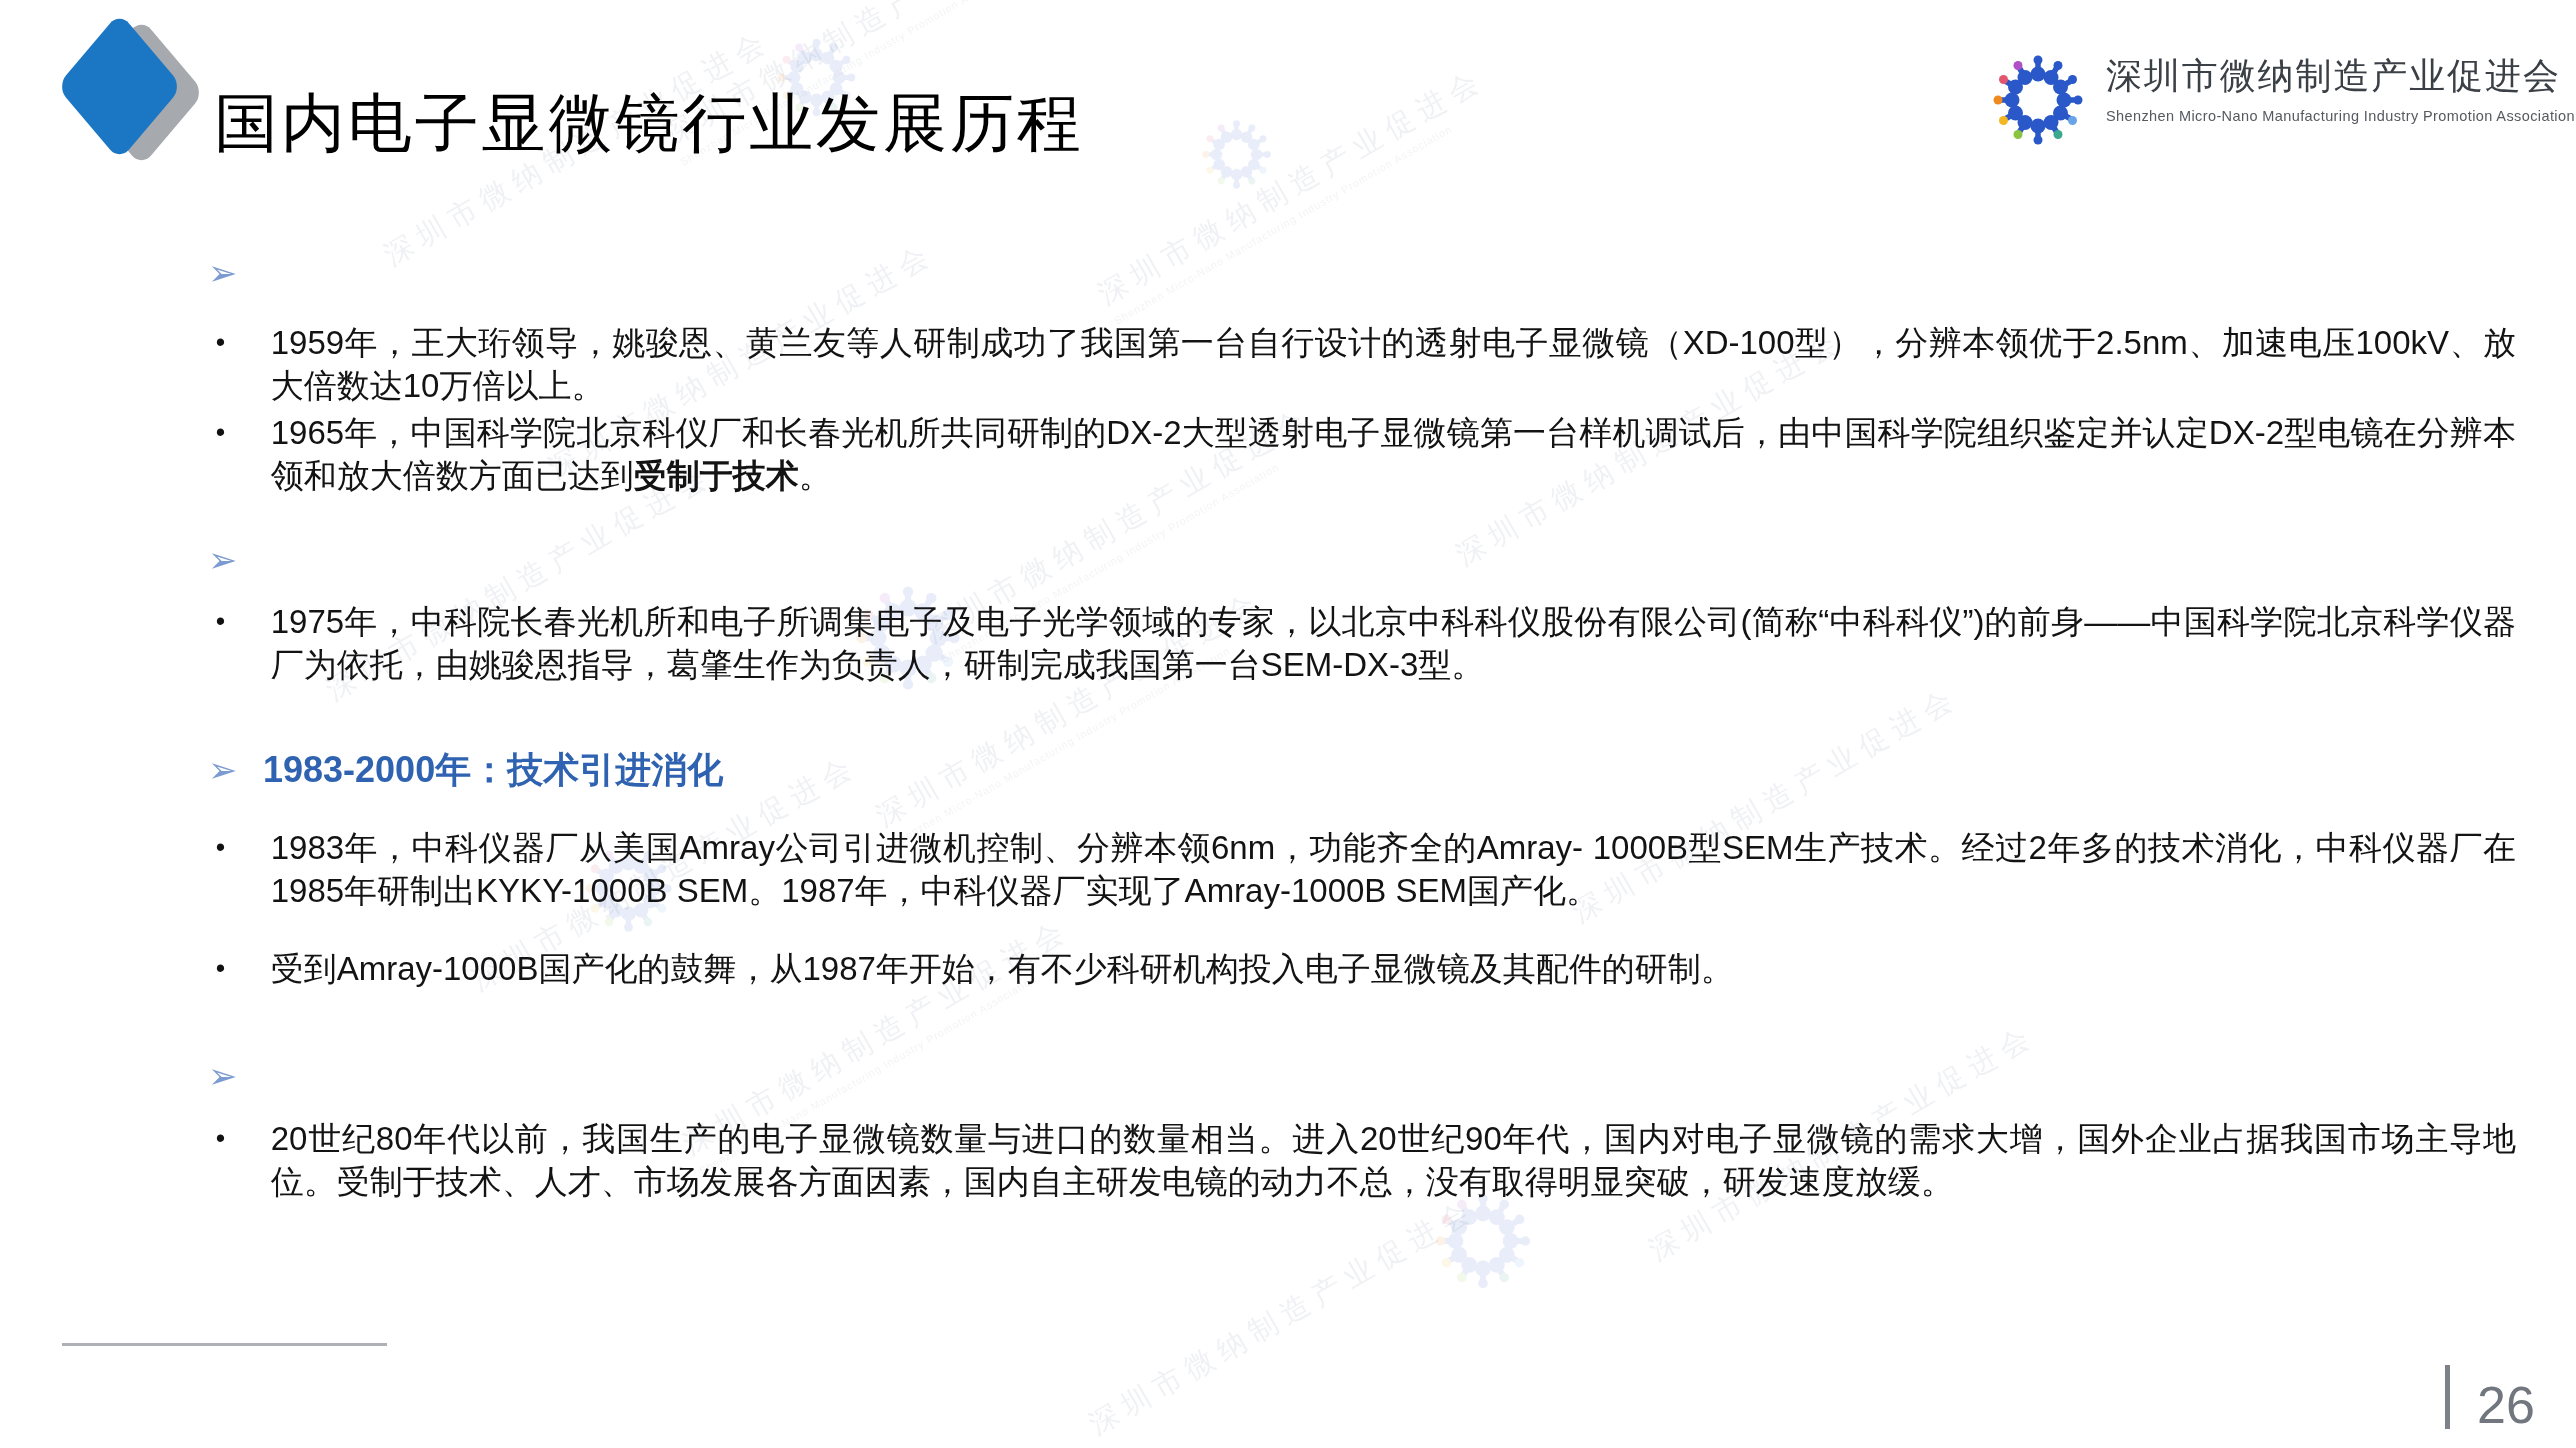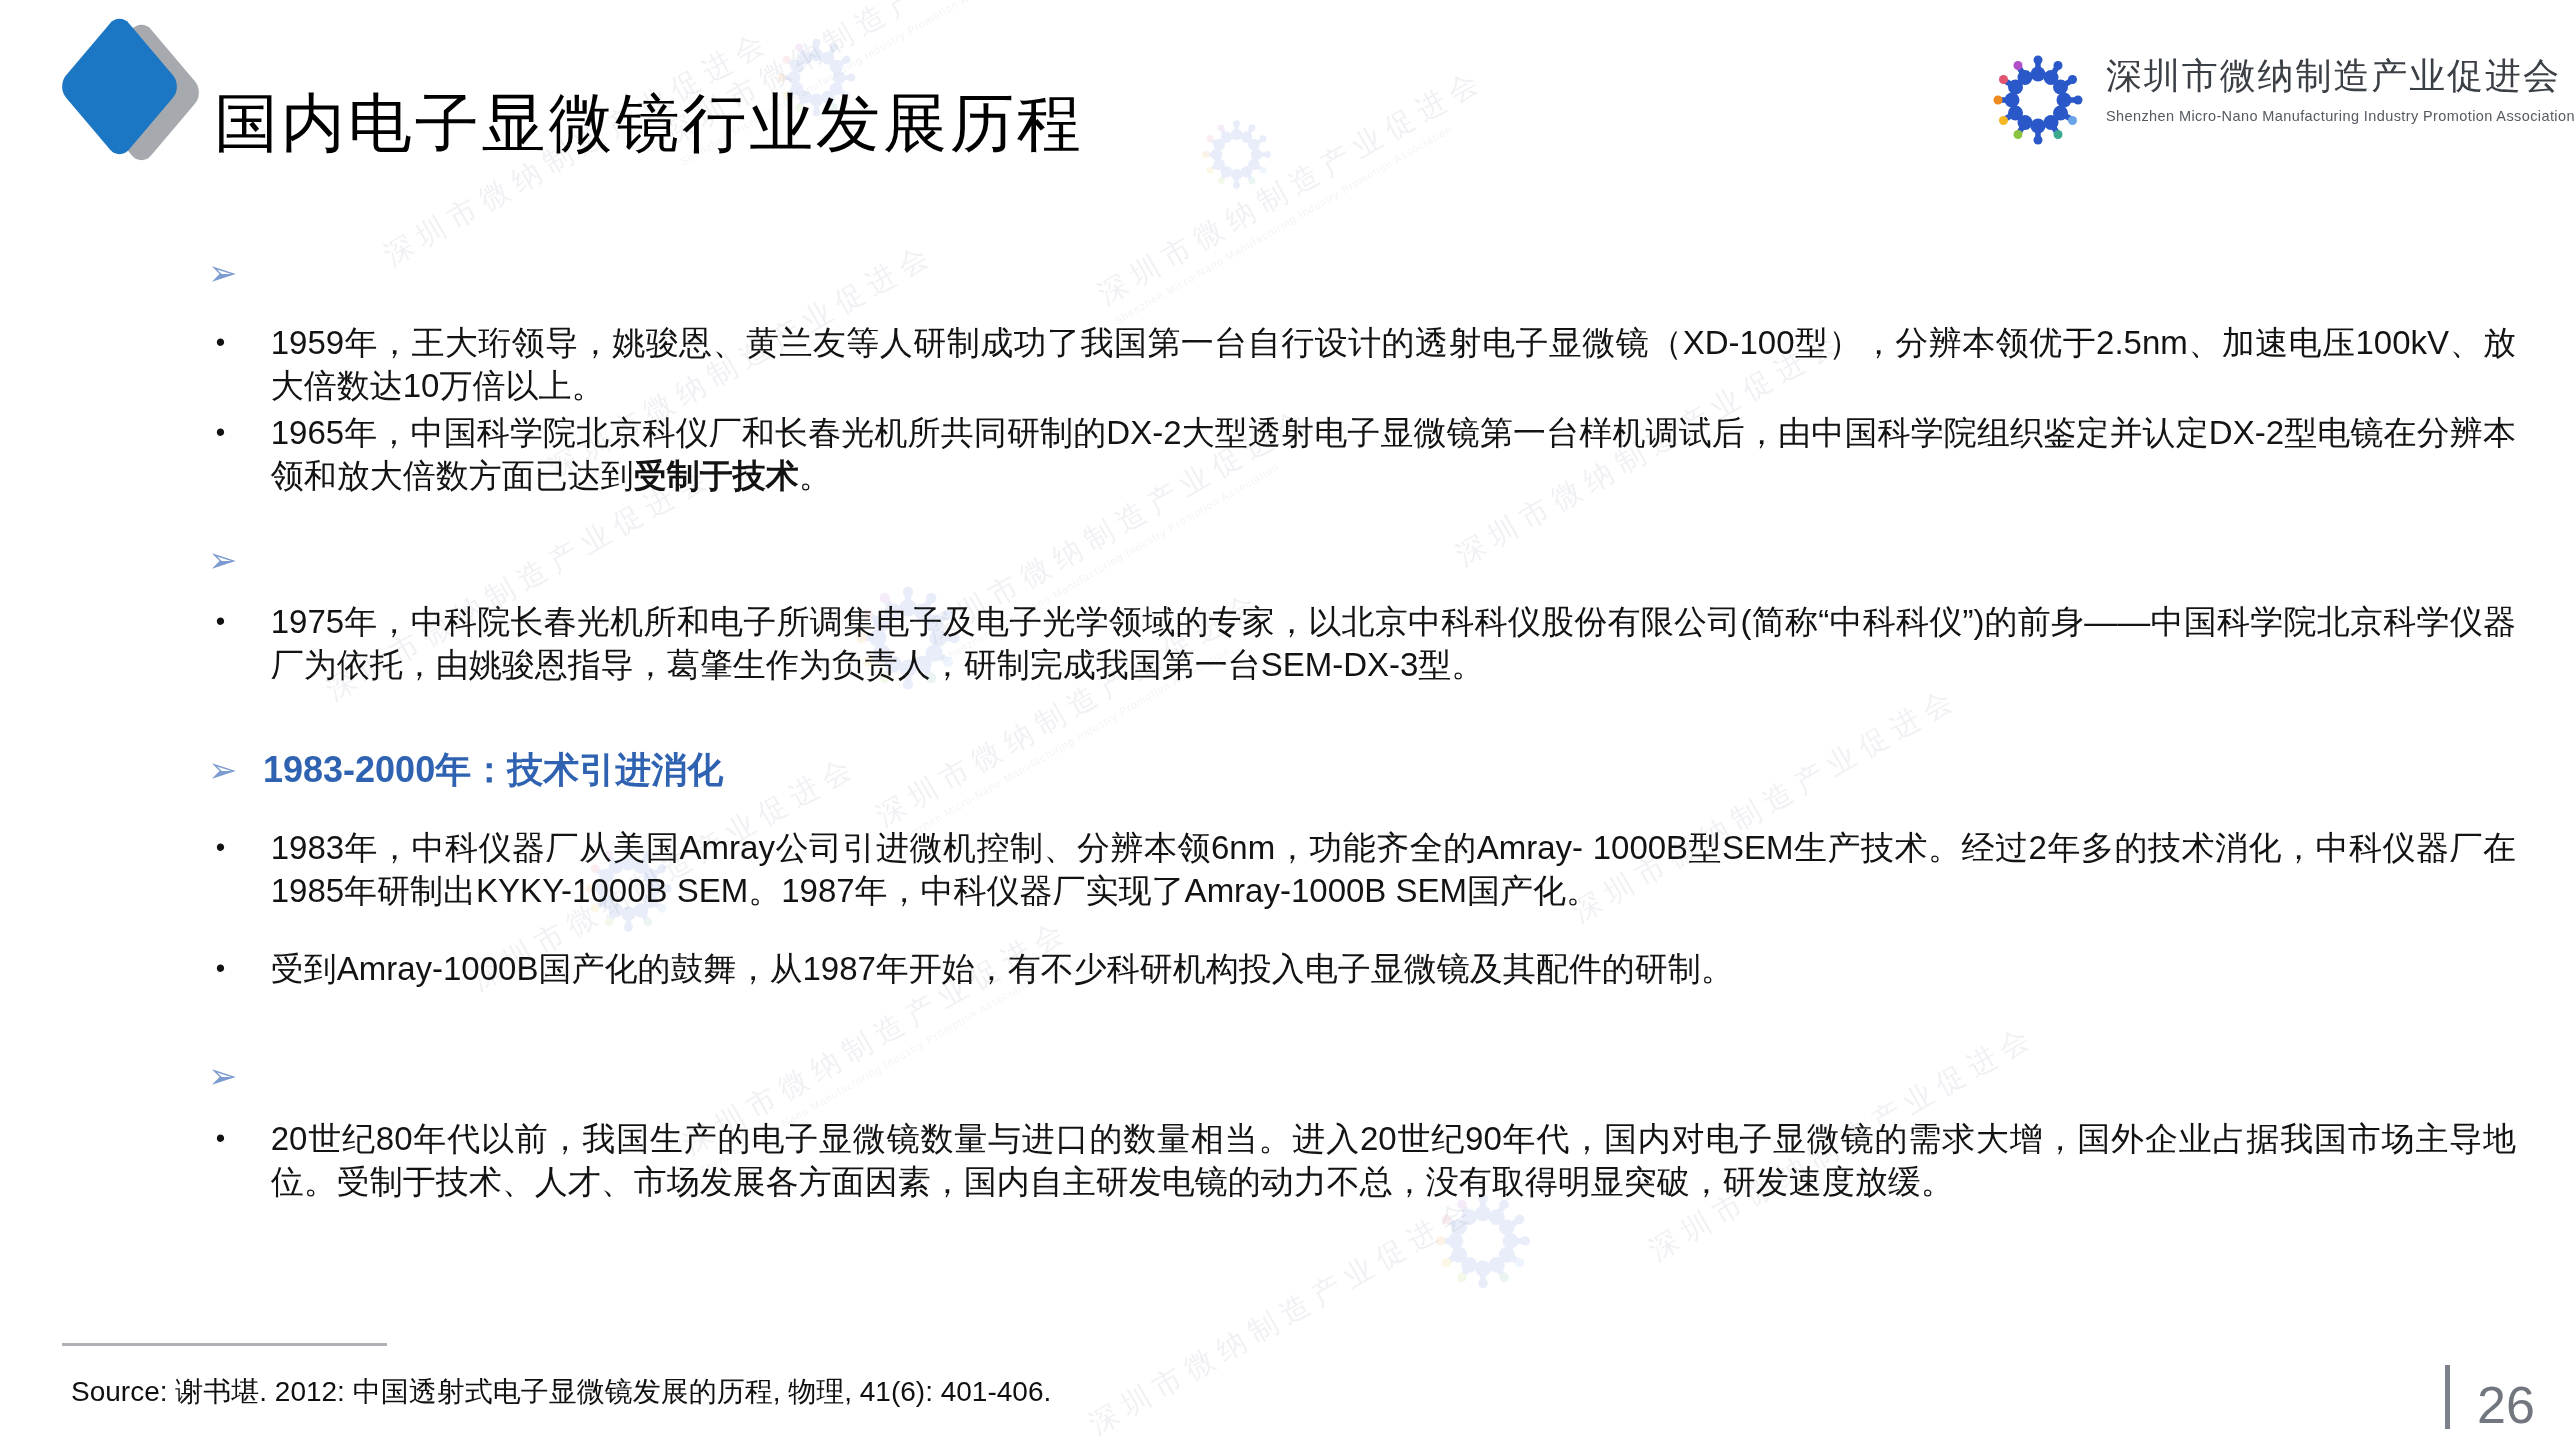--- a/index.html
+++ b/index.html
@@ -216,18 +216,17 @@
       </div>
       <div class="bullet mt18">
         <span class="dot">•</span>
         <p><span>20世纪80年代以前，我国生产的电子显微镜数量与进口的数量相当。进入20世纪90年代，国内对电子显微镜的需求大增，国外企业占据我国市场主导地位。受制于技术、人才、市场发展各方面因素，国内自主研发电镜的动力不总，没有取得明显突破，研发速度放缓。</span></p>
       </div>
     </section>
 
   </main>
 
   <div class="footer-divider"></div>
-  <div class="source-line">Source: 谢书堪. 2012: 中国透射式电子显微镜发展的历程, 物理, 41(6): 401-406.</div>
   <div class="page-bar"></div>
   <div class="page-number">26</div>
 
 </div>
 
 
 </body></html>

